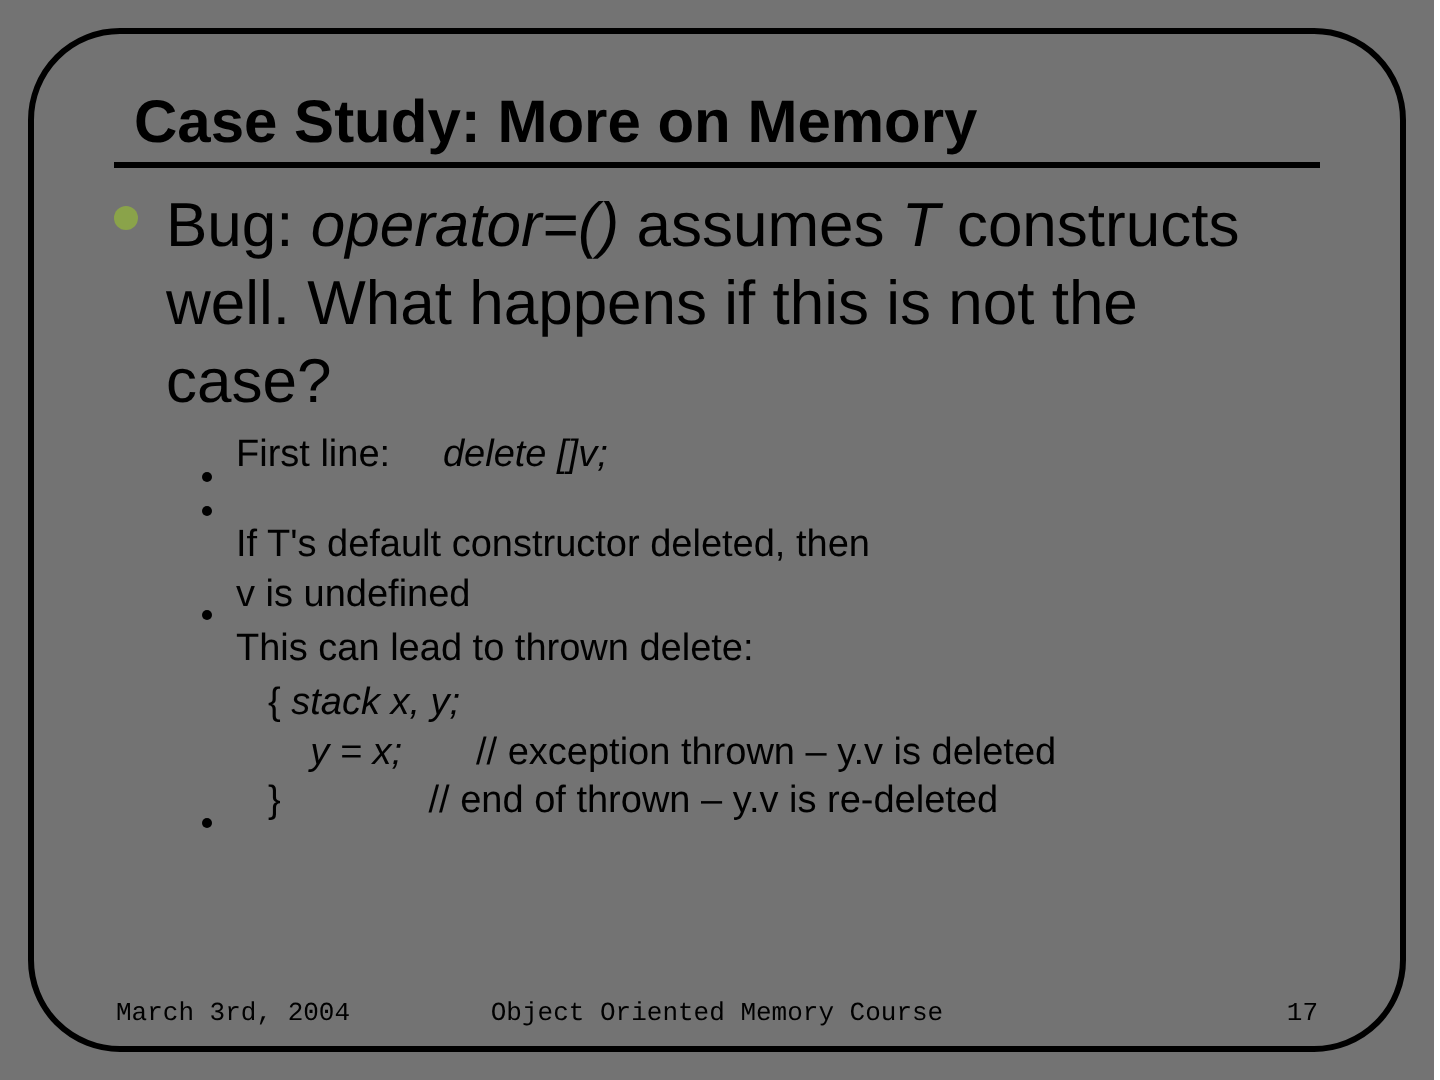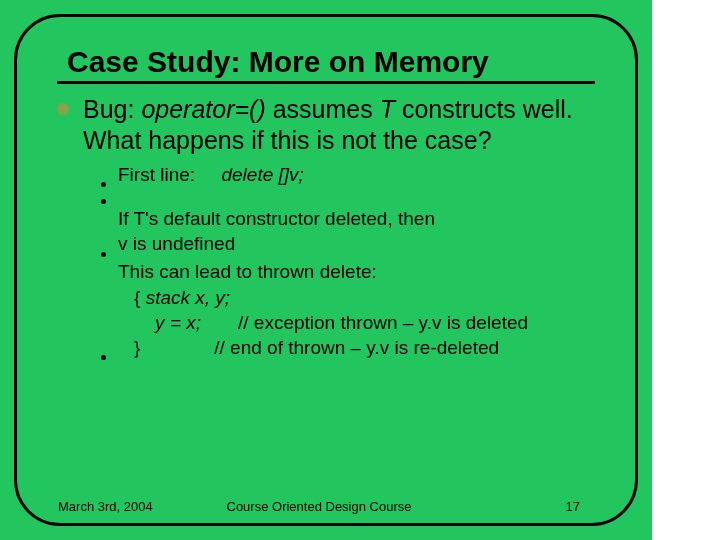--- a/index.html
+++ b/index.html
@@ -1,20 +1,20 @@
 <!DOCTYPE html>
 <html><head>
 <meta charset="utf-8">
 <style>
   * { margin: 0; padding: 0; box-sizing: border-box; }
   html, body { width: 720px; height: 540px; background: #fff; font-family: "Comic Sans MS", "Comic Sans", cursive, sans-serif; }
   .slide {
     position: relative;
-    width: 652px; height: 540px;
-    background: #22c55e;
+    width: 717px; height: 540px;
+    background: #737373;
   }
   .frame {
     position: absolute;
     left: 14px; top: 14px; right: 14px; bottom: 14px;
     border: 3px solid #000;
     border-radius: 46px;
     padding: 28px 40px 14px 40px;
   }
   .title {
     font-size: 30px;
@@ -35,21 +35,21 @@
   }
   .bullet-disc {
     width: 12px; height: 12px;
     border-radius: 50%;
     background: #8aa34a;
     flex: 0 0 auto;
     margin-top: 9px;
     margin-right: 14px;
   }
   .l1-text {
-    font-size: 25px;
+    font-size: 31px;
     line-height: 1.25;
     color: #000;
   }
   .em { font-style: italic; }
   .l2-list {
     margin-left: 44px;
   }
   .row-l2 {
     display: flex;
     align-items: flex-end;
@@ -70,25 +70,25 @@
   }
   .code-block {
     margin-left: 16px;
     margin-top: 2px;
     font-size: 19px;
     line-height: 1.3;
   }
   .code-line { white-space: pre; }
   .footer {
     position: absolute;
-    left: 58px; right: 72px; bottom: 26px;
+    left: 58px; right: 58px; bottom: 26px;
     display: flex;
     align-items: baseline;
     justify-content: space-between;
-    font-family: Liberation Sans, sans-serif;
+    font-family: Liberation Mono, monospace;
     font-size: 13px;
     color: #000;
     gap: 42px;
   }
   .footer .center { position: absolute; left: 0; right: 0; text-align: center; }
   .footer .left, .footer .right { position: relative; z-index: 1; }
 </style>
 </head>
 <body>
 
@@ -137,16 +137,16 @@
           </div>
         </div>
       </div>
 
     </div>
 
   </div>
 
   <div class="footer">
     <div class="left">March 3rd, 2004</div>
-    <div class="center">Course Oriented Design Course</div>
+    <div class="center">Object Oriented Memory Course</div>
     <div class="right">17</div>
   </div>
 </div>
 
 </body></html>

